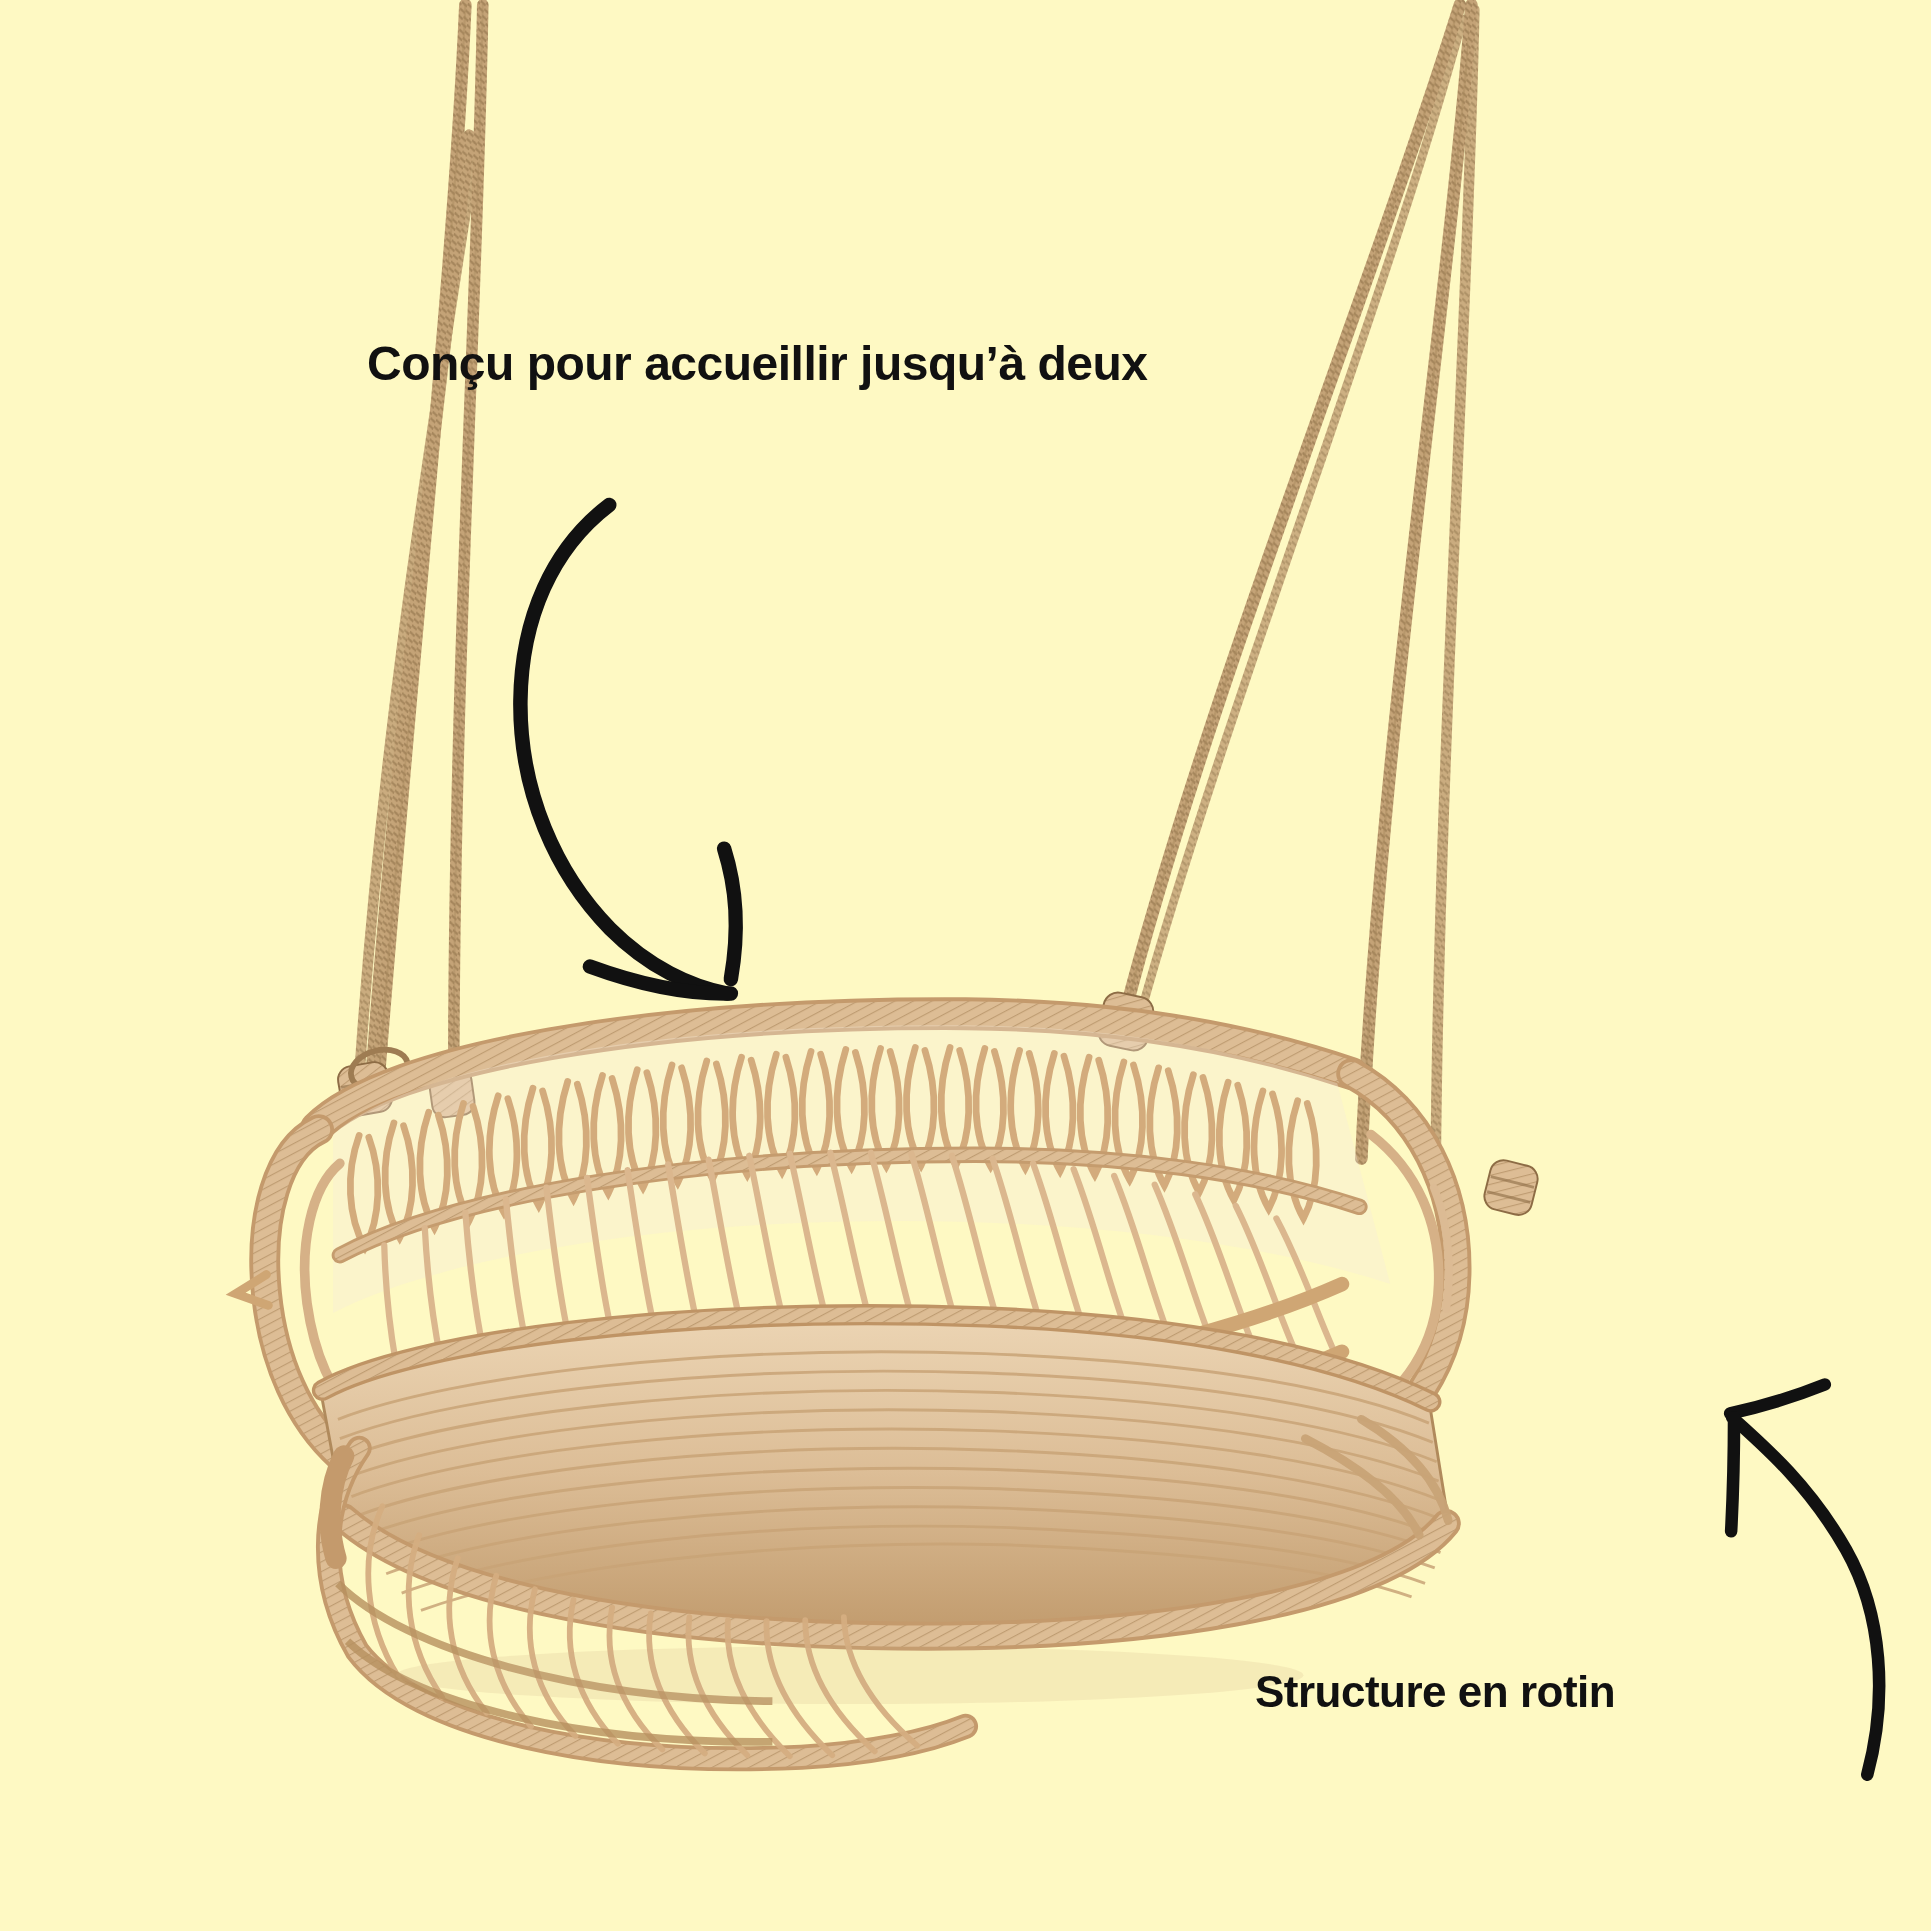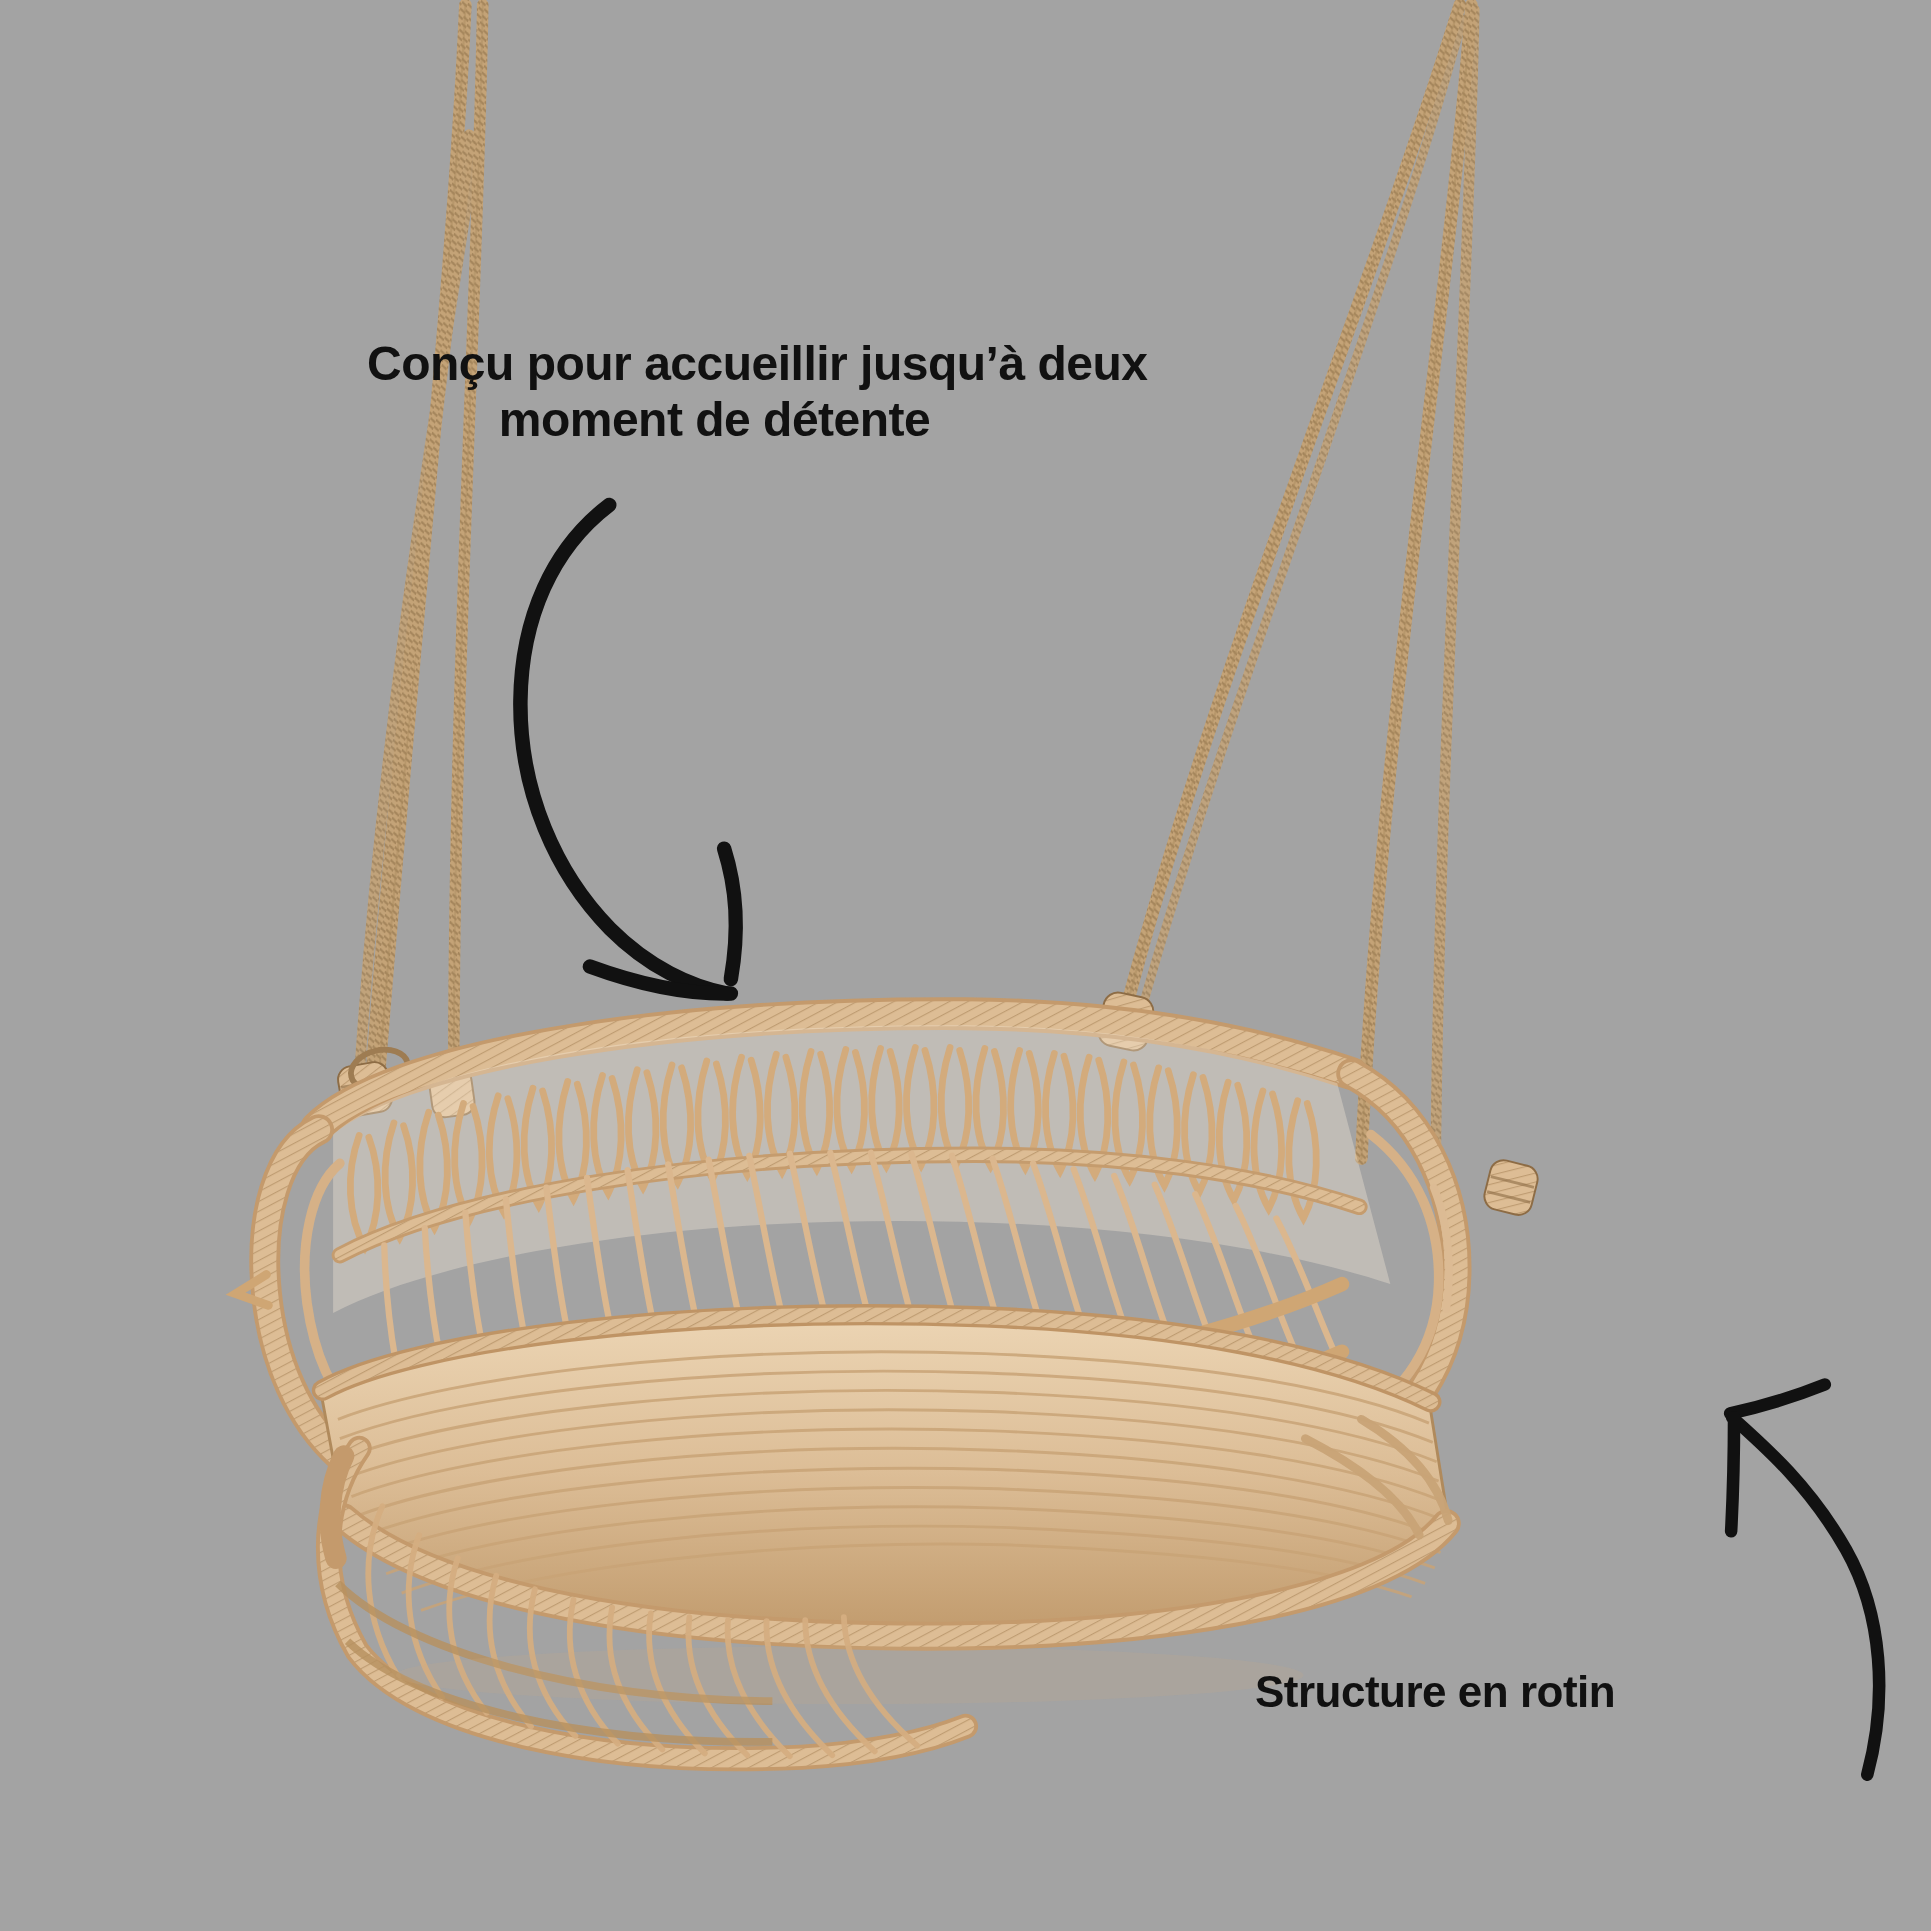--- a/index.html
+++ b/index.html
@@ -1,18 +1,18 @@
 <!DOCTYPE html>
 <html><head>
 <meta charset="utf-8">
 <style>
   html,body{margin:0;padding:0;background:#ffffff;}
   body{width:1931px;height:1931px;overflow:hidden;
        font-family:"Liberation Sans",sans-serif;}
-  #stage{position:relative;width:1931px;height:1931px;background:#a3a3a3;}
+  #stage{position:relative;width:1931px;height:1931px;background:#fef9c3;}
   #art{position:absolute;inset:0;width:1931px;height:1931px;}
   .callout{position:absolute;color:#111111;font-weight:bold;
            letter-spacing:-0.5px;line-height:1.16;}
   #callout-top{left:367px;top:336px;width:695px;text-align:center;
                font-size:48px;}
   #callout-bottom{left:1255px;top:1666px;width:637px;
                   font-size:44px;}
   .cl{display:block;white-space:nowrap;}
 </style>
 </head>
@@ -258,21 +258,20 @@
 
     <g fill="none" stroke="#111111" stroke-width="13" stroke-linecap="round" stroke-linejoin="round">
       <path d="M1934,1838 C1955,1760 1950,1672 1912,1605 C1875,1540 1830,1500 1794,1468"></path>
       <path d="M1890,1434 C1855,1448 1820,1458 1792,1464"></path>
       <path d="M1796,1468 C1796,1508 1795,1548 1793,1586"></path>
     </g>
   </svg>
 
   <div class="callout" id="callout-top">
     <span class="cl">Conçu pour accueillir jusqu’à deux</span>
-    <span class="cl">moment de détente</span>
   </div>
 
   <div class="callout" id="callout-bottom">
     <span class="cl">Structure en rotin</span>
   </div>
 
 </div>
 
 
 </body></html>

